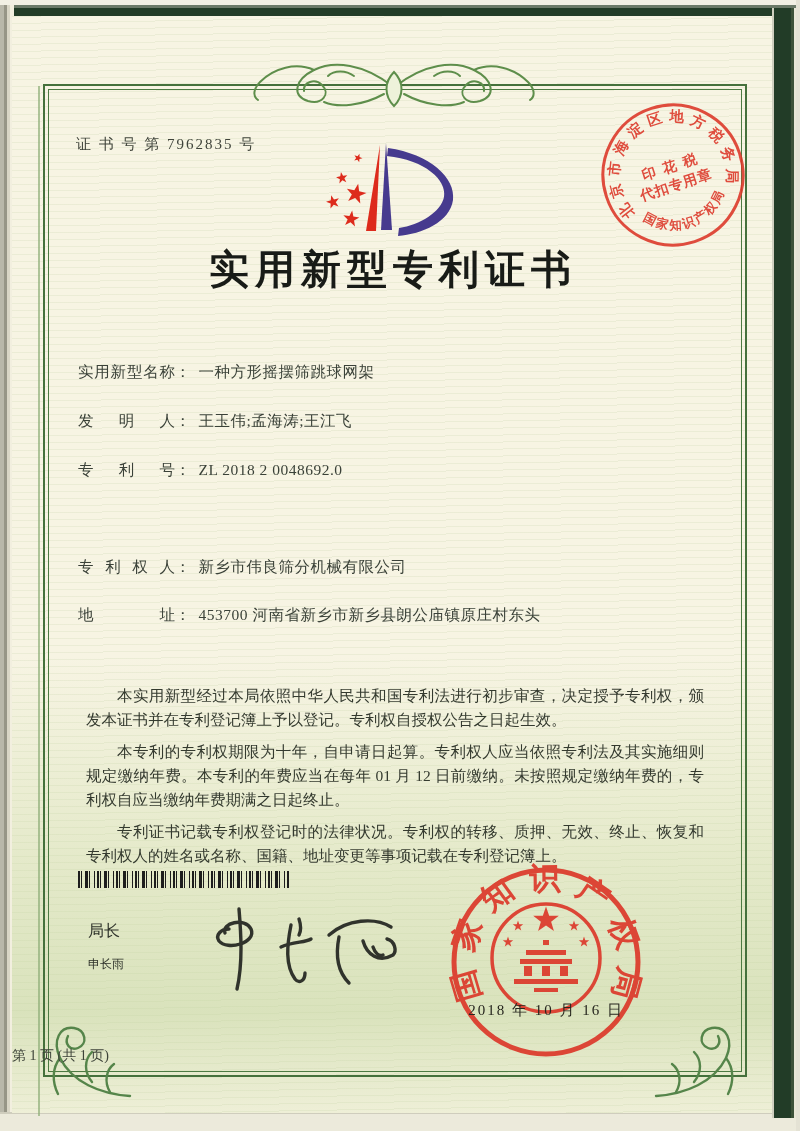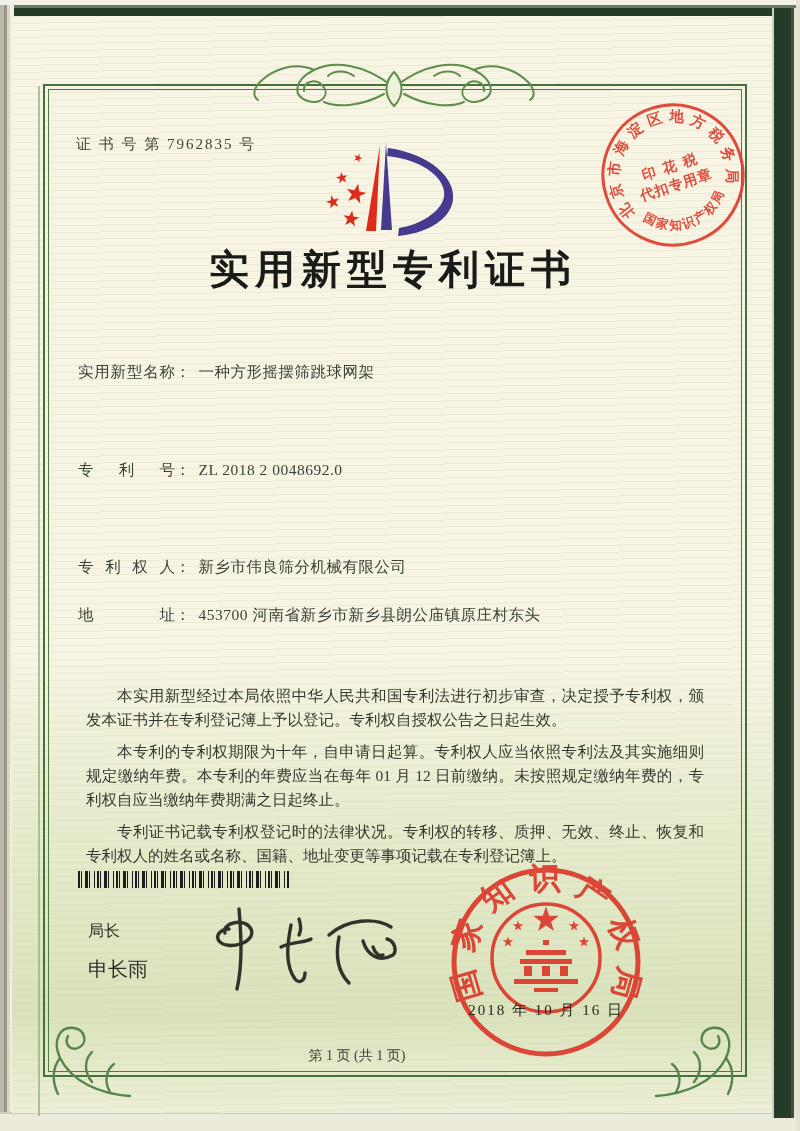--- a/index.html
+++ b/index.html
@@ -37,27 +37,27 @@
   .colon{margin-right:8px;}
   .val{letter-spacing:.5px;}
   .grant-right{position:absolute;left:377px;top:0;}
   .paras{position:absolute;left:66px;top:660px;width:634px;font-size:15.5px;line-height:24px;
     color:#343a2f;text-align:justify;}
   .paras p{margin:8px;text-indent:31px;}
   .barcode{position:absolute;left:66px;top:855px;width:212px;height:17px;
     background:repeating-linear-gradient(90deg,#1d1d1d 0 2px,transparent 2px 3px,#1d1d1d 3px 4px,transparent 4px 7px,#1d1d1d 7px 10px,transparent 10px 11px,#1d1d1d 11px 12px,transparent 12px 16px,#1d1d1d 16px 17px,transparent 17px 19px);}
   .signer-title{position:absolute;left:76px;top:905px;font-size:16px;color:#2d3129;
     font-family:"Liberation Sans","DejaVu Sans",sans-serif;}
-  .signer-name{position:absolute;left:76px;top:940px;font-size:20px;color:#2d3129;
+  .signer-name{position:absolute;left:76px;top:940px;font-size:12px;color:#2d3129;
     font-family:"Liberation Sans","DejaVu Sans",sans-serif;}
   .signature{position:absolute;left:175px;top:875px;}
   .seal-main{position:absolute;left:434px;top:846px;}
   .seal-date{position:absolute;left:434px;top:985px;width:200px;text-align:center;
     font-size:15px;letter-spacing:2px;color:#27271f;z-index:5;}
-  .footer{position:absolute;left:0;top:1031px;width:690px;text-align:center;
+  .footer{position:absolute;left:0;top:1031px;width:690px;text-align:left;
     font-size:14px;color:#3c4238;}
   .stamp-tax{position:absolute;left:586px;top:84px;}
   .logo{position:absolute;left:294px;top:125px;}
   .ornament-top{position:absolute;left:222px;top:40px;}
   .corner-fl{position:absolute;}
 </style>
 </head>
 <body>
 
 <div id="stage">
@@ -141,20 +141,23 @@
         </text>
         <text x="75" y="71" text-anchor="middle" font-size="14" font-weight="bold" letter-spacing="2">印 花 税</text>
         <text x="75" y="90" text-anchor="middle" font-size="14" font-weight="bold" letter-spacing="1">代扣专用章</text>
       </g>
     </svg>
 
     <div class="title">实用新型专利证书</div>
 
     <div class="row" style="top:340px;">
       <span class="lbl">实用新型名称</span><span class="colon">：</span><span class="val">一种方形摇摆筛跳球网架</span>
+    </div>
+    <div class="row" style="top:389px;">
+      <span class="lbl">发明人</span><span class="colon">：</span><span class="val">王玉伟;孟海涛;王江飞</span>
     </div>
     <div class="row" style="top:438px;">
       <span class="lbl">专利号</span><span class="colon">：</span><span class="val">ZL 2018 2 0048692.0</span>
     </div>
     <div class="row" style="top:535px;">
       <span class="lbl">专利权人</span><span class="colon">：</span><span class="val">新乡市伟良筛分机械有限公司</span>
     </div>
     <div class="row" style="top:583px;">
       <span class="lbl">地址</span><span class="colon">：</span><span class="val">453700  河南省新乡市新乡县朗公庙镇原庄村东头</span>
     </div>

